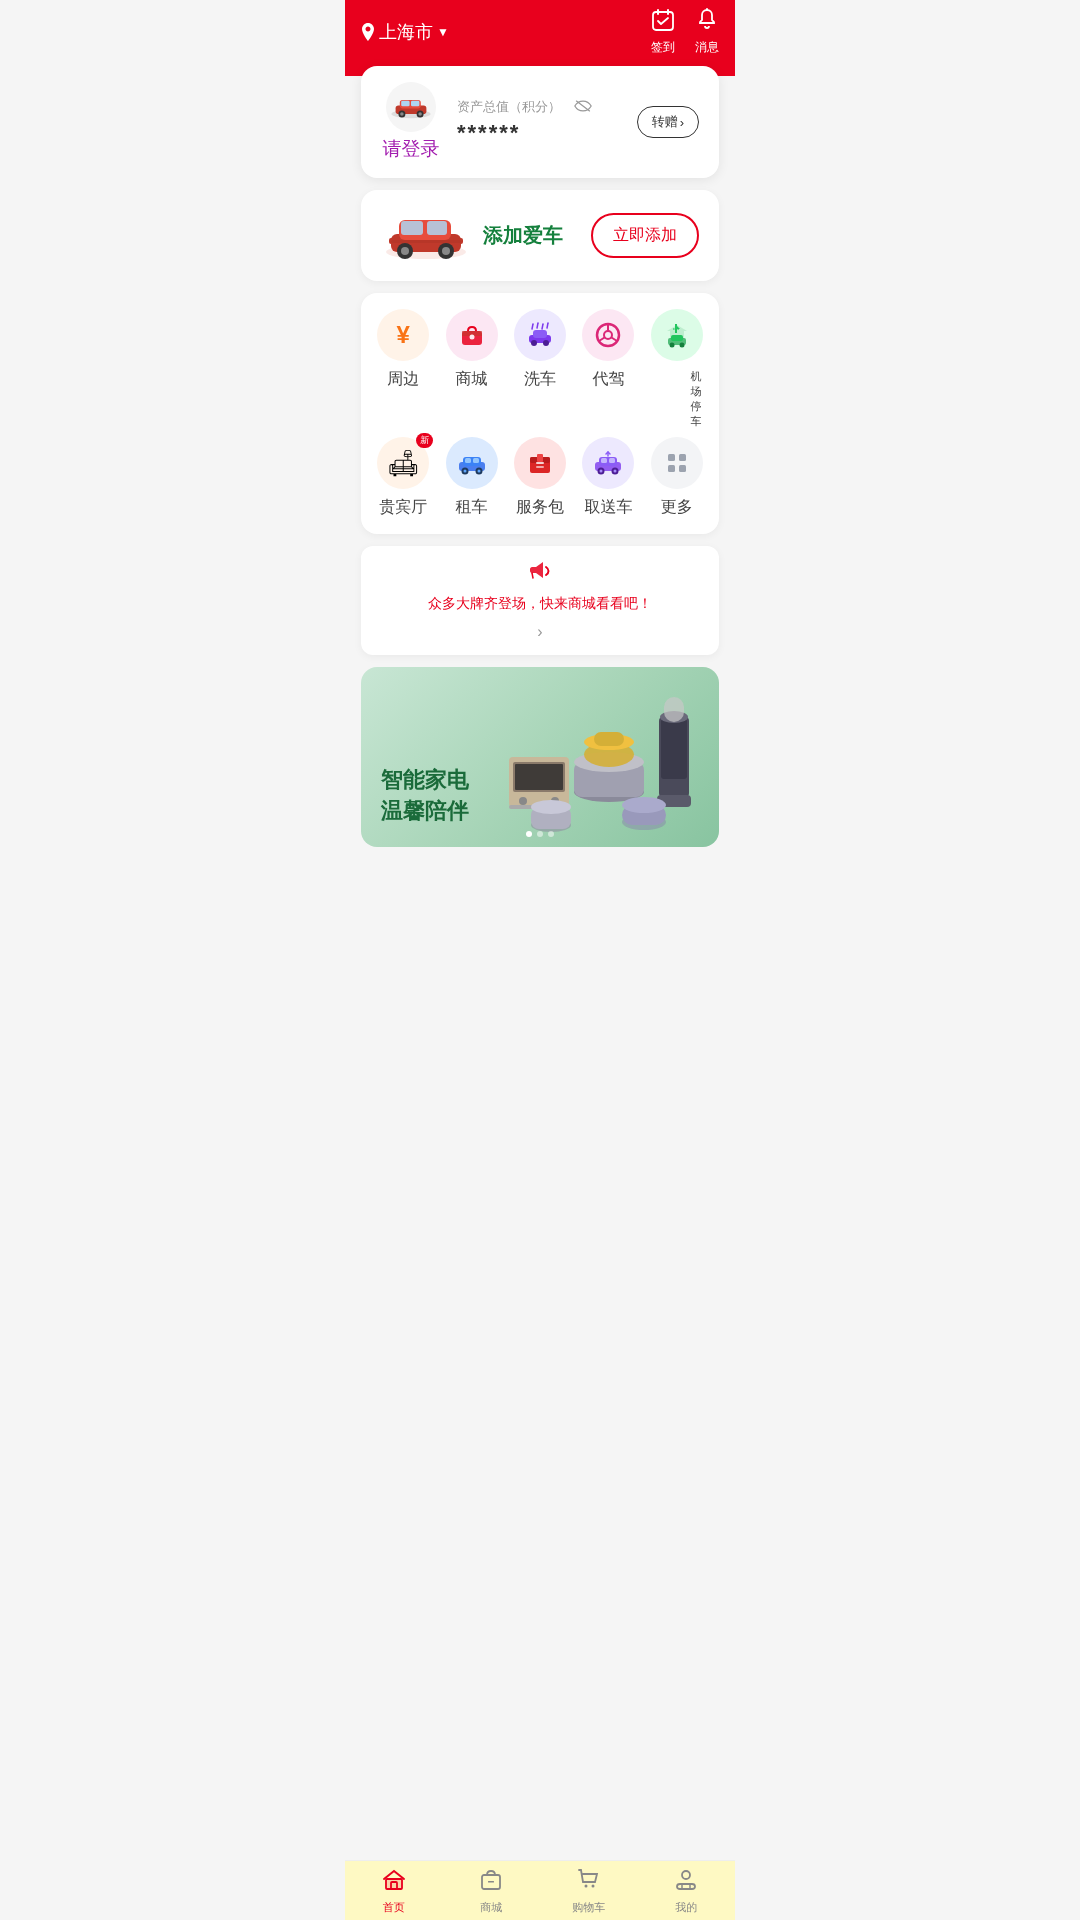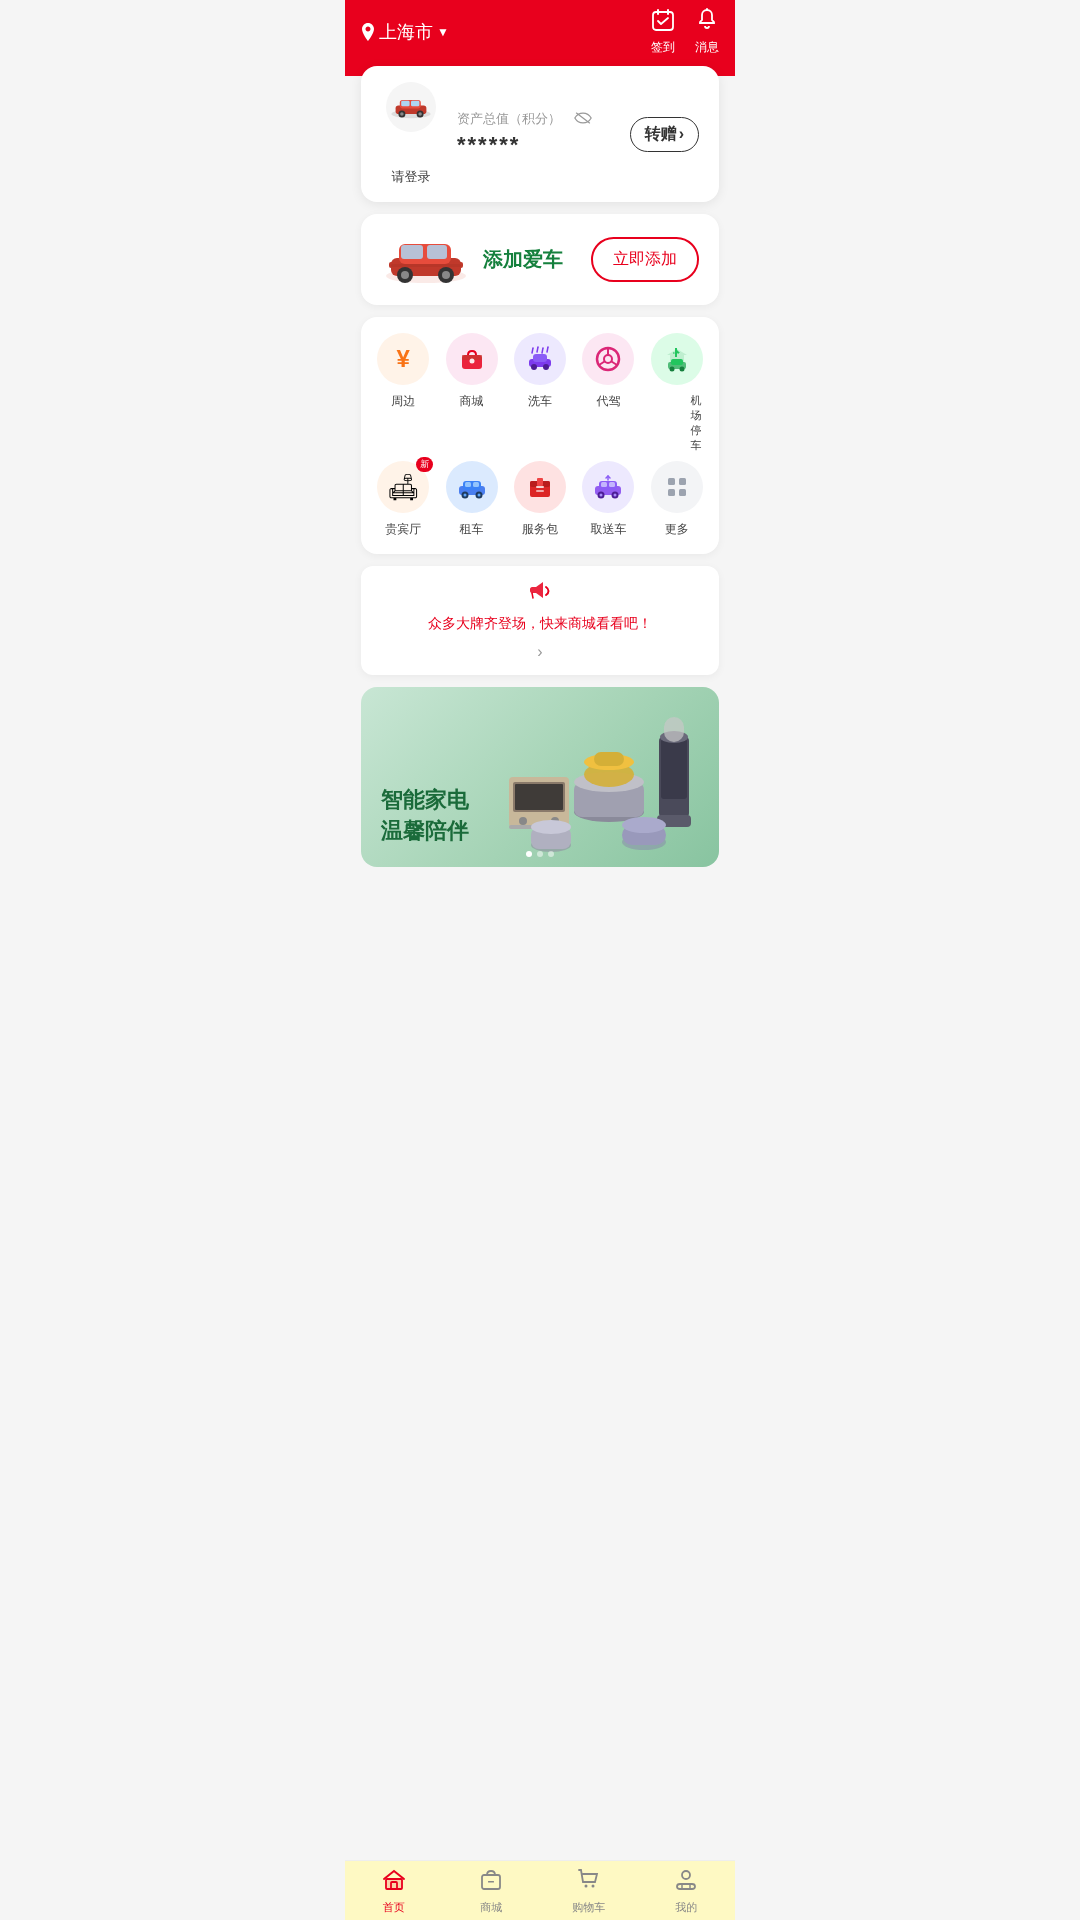--- a/index.html
+++ b/index.html
@@ -91,23 +91,22 @@
       width: 50px;
       height: 50px;
       border-radius: 50%;
       background: #f5f5f5;
       display: flex;
       align-items: center;
       justify-content: center;
       overflow: hidden;
     }
     .avatar-label {
-      font-size: 13px;
-      color: #404040;
-      margin-top: 32px;
+      font-size: 19px;
+      color: #a21caf;
     }
     .account-info {
       flex: 1;
     }
     .asset-label {
       font-size: 13px;
       color: #999;
       display: flex;
       align-items: center;
       gap: 13px;
@@ -116,27 +115,26 @@
       font-size: 22px;
       font-weight: 600;
       color: #333;
       margin-top: 4px;
       letter-spacing: 2px;
     }
     .transfer-btn {
       border: 1.5px solid #333;
       border-radius: 20px;
       padding: 6px 14px;
-      font-size: 16px;
+      font-size: 13px;
       color: #333;
       display: flex;
       align-items: center;
       gap: 2px;
       white-space: nowrap;
-      font-weight: bold;
     }
 
     
     .add-car-card {
       background: white;
       border-radius: 16px;
       margin: 12px 16px;
       padding: 16px 20px;
       display: flex;
       align-items: center;
@@ -180,21 +178,21 @@
       width: 52px;
       height: 52px;
       border-radius: 50%;
       display: flex;
       align-items: center;
       justify-content: center;
       font-size: 26px;
       position: relative;
     }
     .service-label {
-      font-size: 12px;
+      font-size: 16px;
       color: #444;
     }
     .badge-new {
       position: absolute;
       top: -4px;
       right: -4px;
       background: #e8001d;
       color: white;
       font-size: 9px;
       border-radius: 8px;

